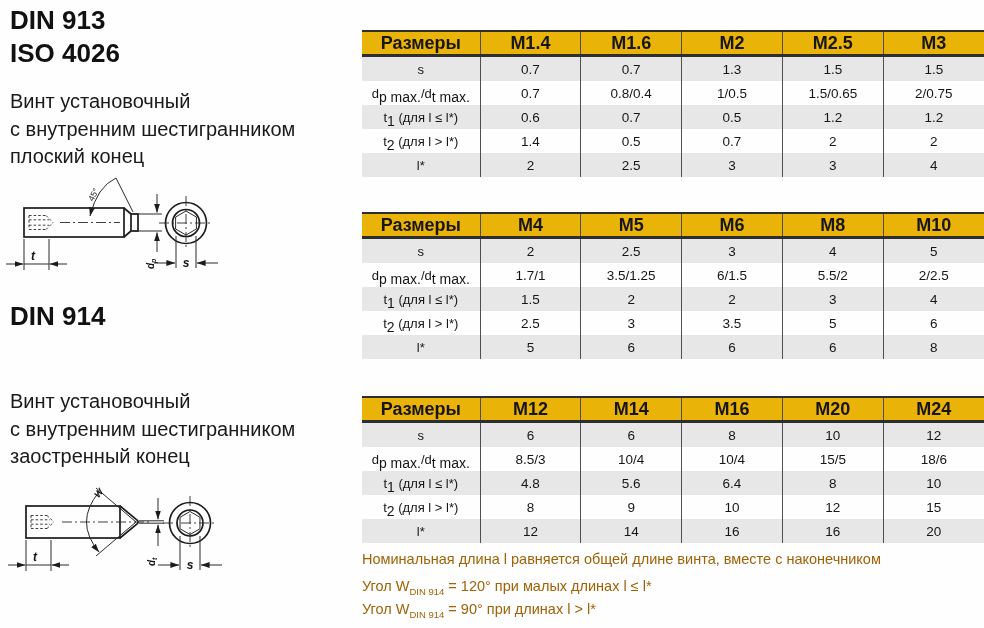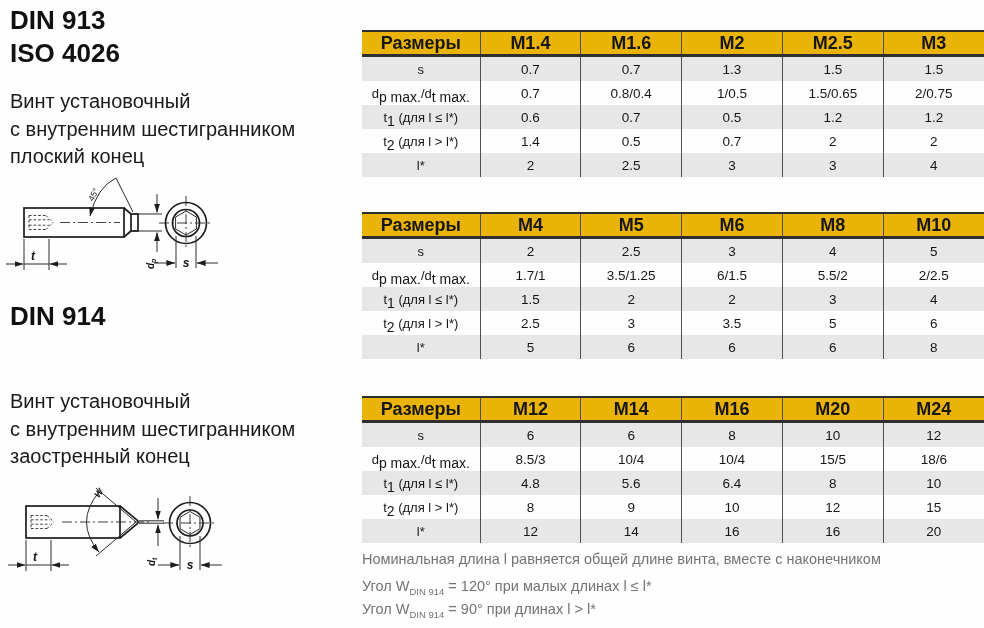--- a/index.html
+++ b/index.html
@@ -20,21 +20,21 @@
     background:#eab308; font-size:18px; font-weight:bold; height:22px; padding:0 18px;
     border-top:2px solid #2e2e2e; border-bottom:3px solid #2e2e2e; text-align:center;
   }
   .dim-table td { font-size:13.5px; height:24px; padding:0 2px; text-align:center; }
   .dim-table th:not(:first-child), .dim-table td:not(:first-child) { border-left:1.5px solid #4f4f4f; }
   .dim-table tbody tr:nth-child(odd) { background:#e8e7e7; }
   .dim-table td.label-col { font-size:13px; }
   .dim-table sub { font-size:14px; line-height:0; }
 
   
-  .note { left:362px; font-size:14.5px; color:#737373; }
+  .note { left:362px; font-size:14.5px; color:#a16207; }
   .note sub { font-size:9.5px; line-height:0; }
 
   
   svg .ln  { stroke:#1c1c1c; stroke-width:1.7; fill:none; }
   svg .thin{ stroke:#2a2a2a; stroke-width:1;   fill:none; }
   svg .dash{ stroke:#2a2a2a; stroke-width:0.9; fill:none; stroke-dasharray:2.6 2; }
   svg .cl  { stroke:#2a2a2a; stroke-width:0.9; fill:none; stroke-dasharray:10 3 2 3; }
   svg text { fill:#151515; }
   .dimlbl { font-size:12px; font-weight:bold; font-style:italic; }
 </style>

